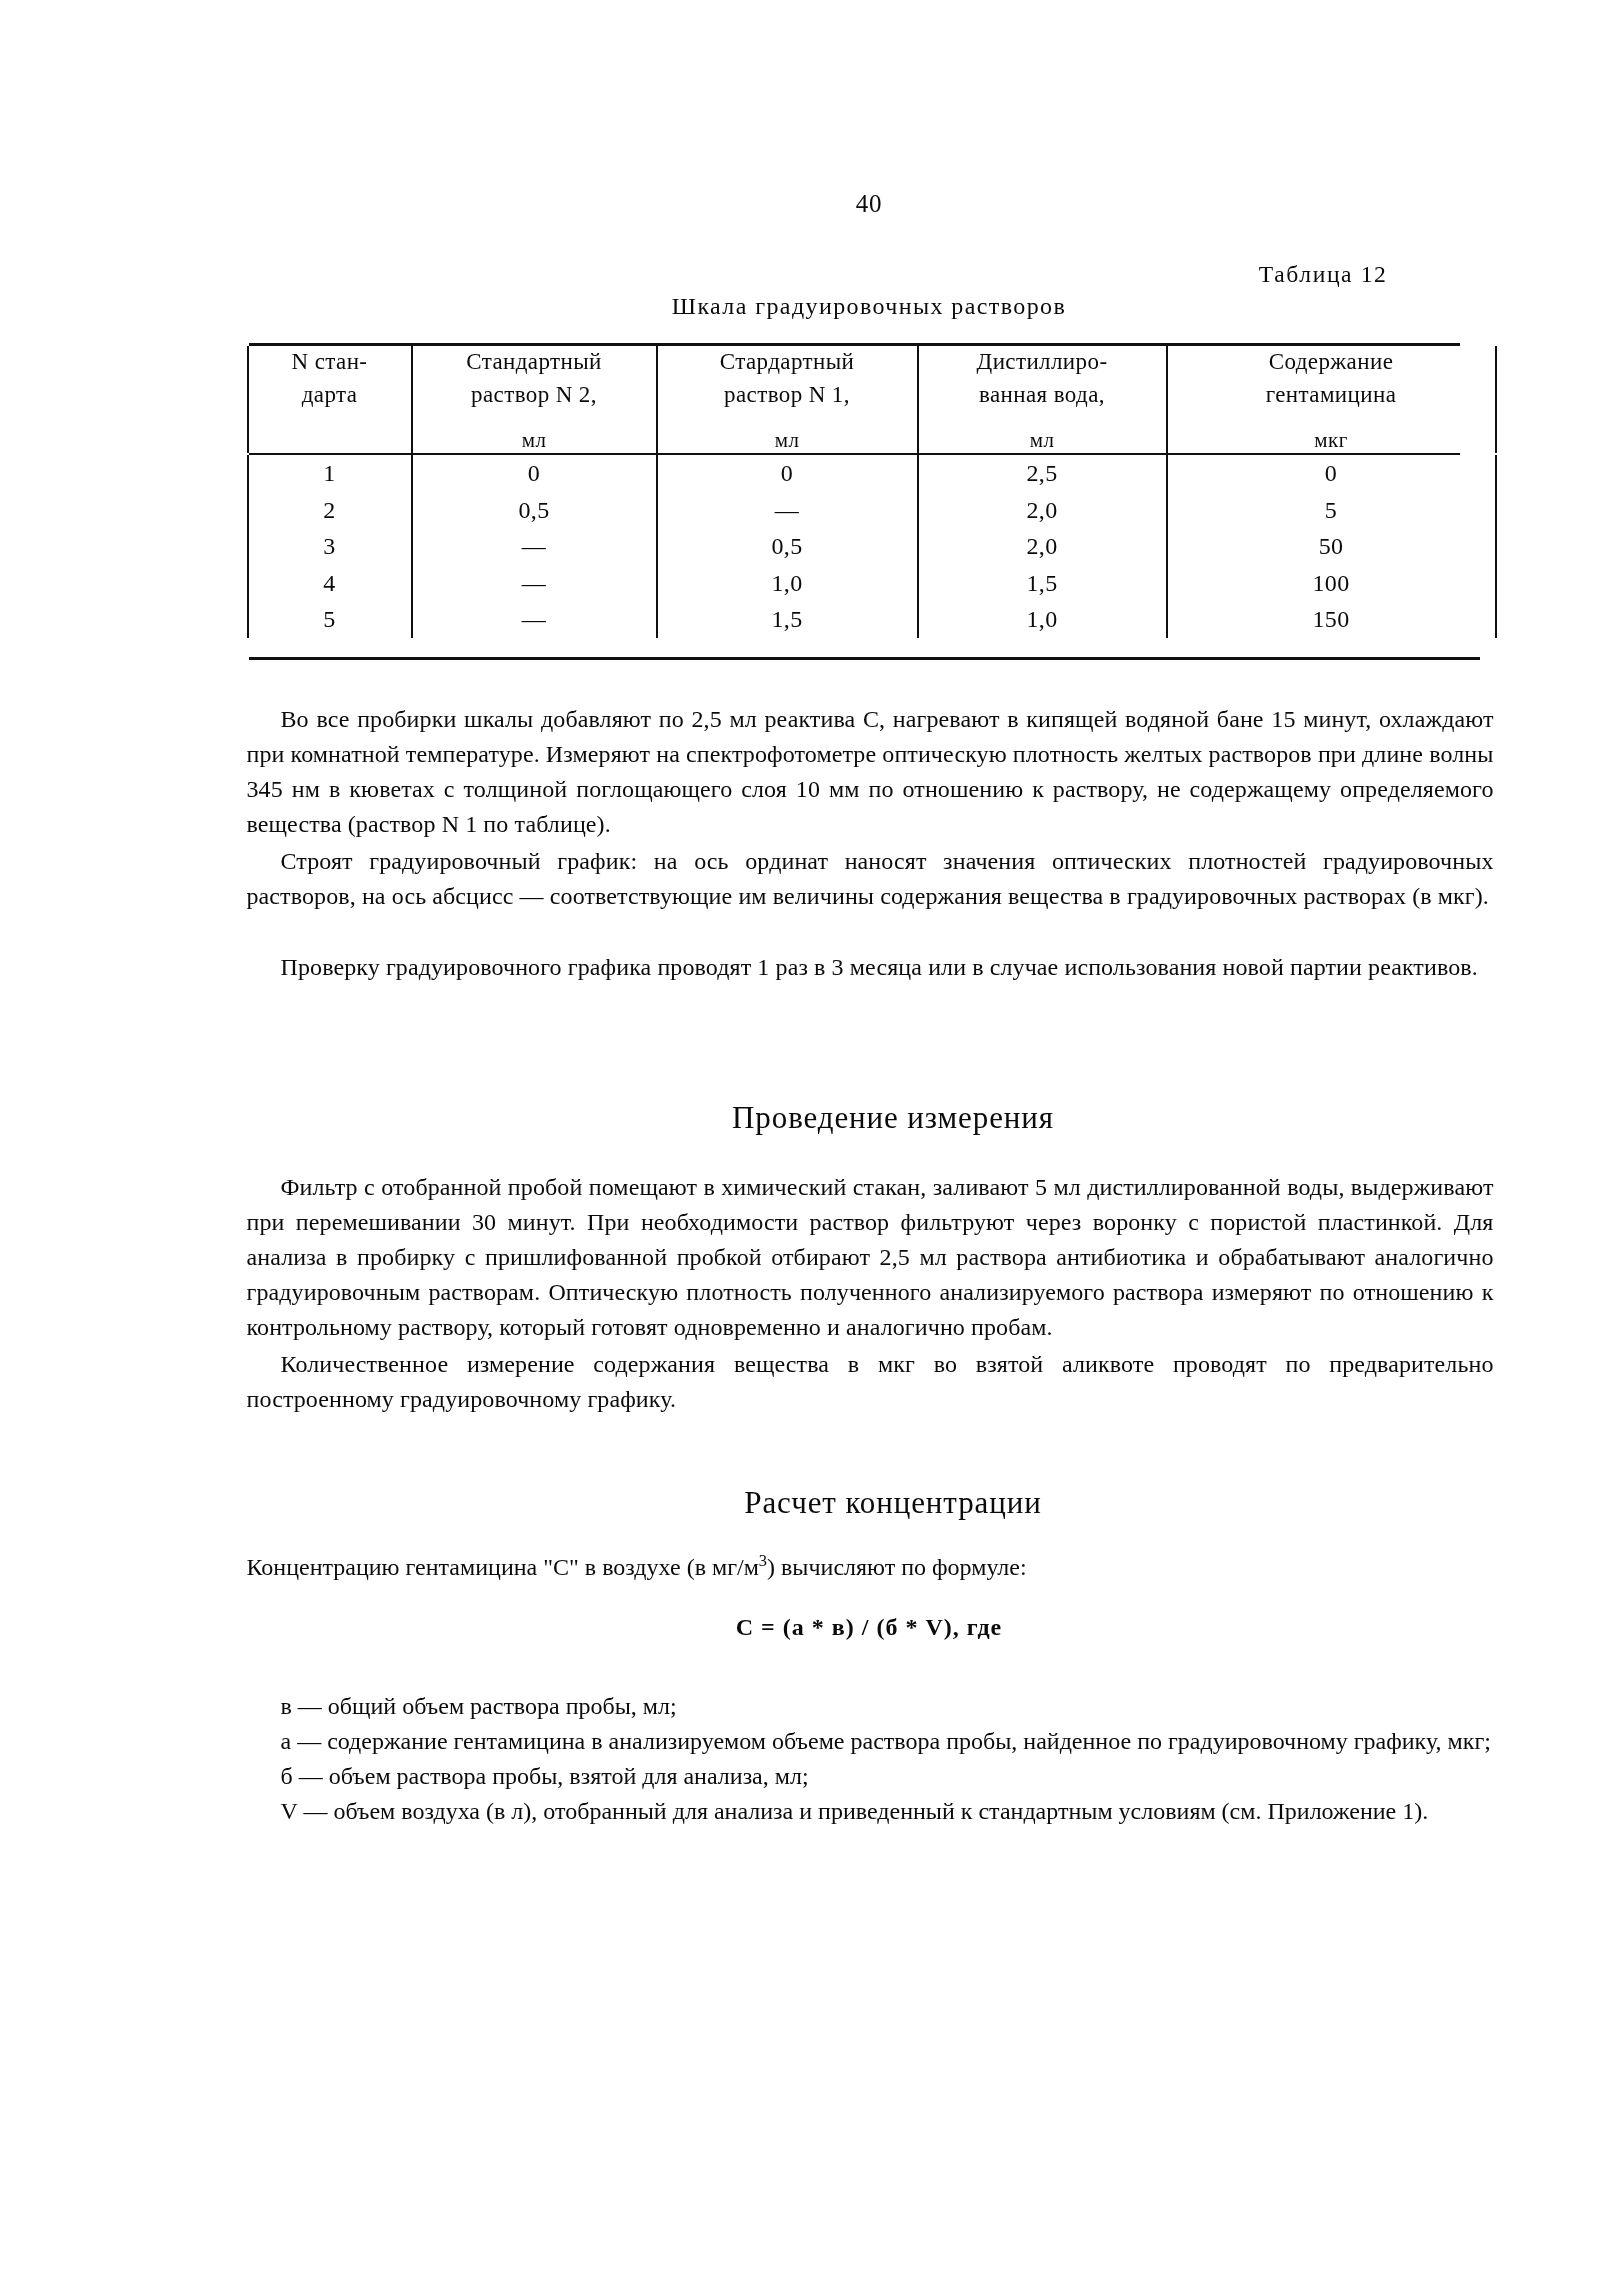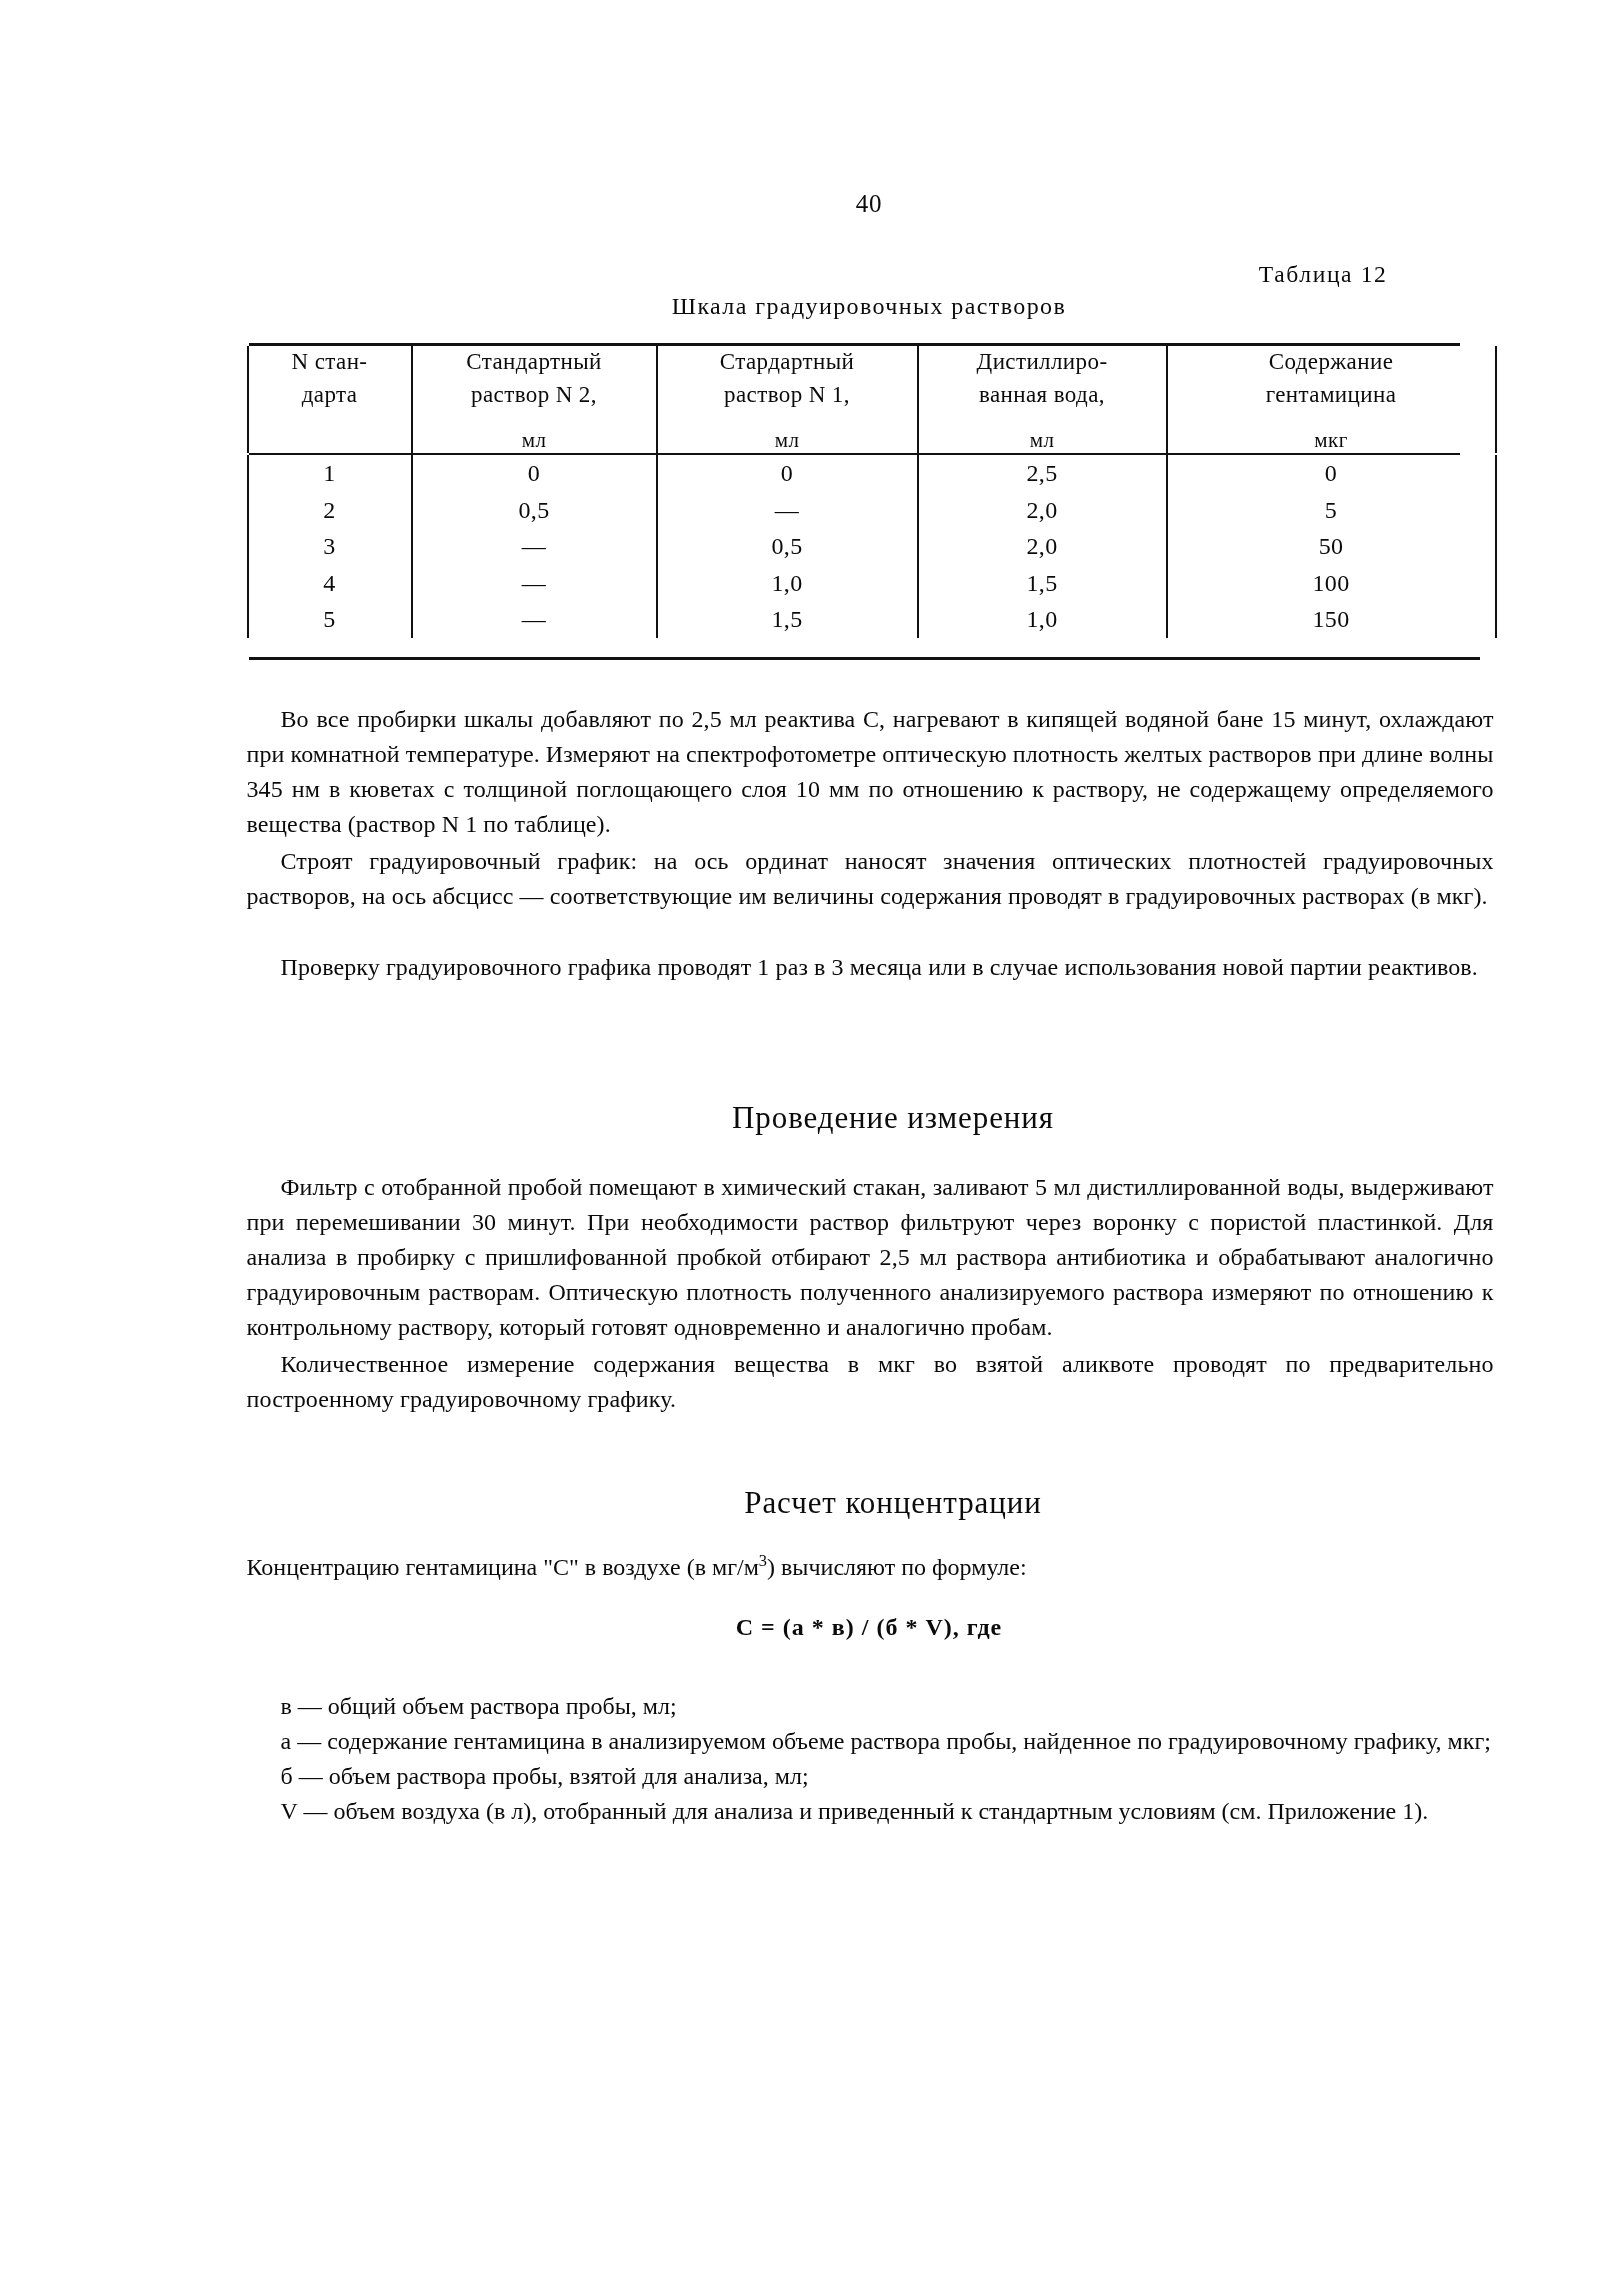--- a/index.html
+++ b/index.html
@@ -295,21 +295,21 @@
       </tbody>
     </table>
     <div class="rule-bottom"></div>
   </div>
 
   <div class="body-text" style="top:702px;">
     <p>Во все пробирки шкалы добавляют по 2,5 мл реактива С, нагревают в кипящей водяной бане 15 минут, охлаждают при комнатной температуре. Измеряют на спектрофотометре оптическую плотность желтых растворов при длине волны 345 нм в кюветах с толщиной поглощающего слоя 10 мм по отношению к раствору, не содержащему определяемого вещества (раствор N 1 по таблице).</p>
   </div>
 
   <div class="body-text" style="top:844px;">
-    <p>Строят градуировочный график: на ось ординат наносят значения оптических плотностей градуировочных растворов, на ось абсцисс — соответствующие им величины содержания проводят в градуировочных растворах (в мкг).</p>
+    <p>Строят градуировочный график: на ось ординат наносят значения оптических плотностей градуировочных растворов, на ось абсцисс — соответствующие им величины содержания вещества в градуировочных растворах (в мкг).</p>
   </div>
 
   <div class="body-text" style="top:950px;">
     <p>Проверку градуировочного графика проводят 1 раз в 3 месяца или в случае использования новой партии реактивов.</p>
   </div>
 
   <div class="section-head" style="top:1100px;">Проведение измерения</div>
 
   <div class="body-text" style="top:1170px;">
     <p>Фильтр с отобранной пробой помещают в химический стакан, заливают 5 мл дистиллированной воды, выдерживают при перемешивании 30 минут. При необходимости раствор фильтруют через воронку с пористой пластинкой. Для анализа в пробирку с пришлифованной пробкой отбирают 2,5 мл раствора антибиотика и обрабатывают аналогично градуировочным растворам. Оптическую плотность полученного анализируемого раствора измеряют по отношению к контрольному раствору, который готовят одновременно и аналогично пробам.</p>

